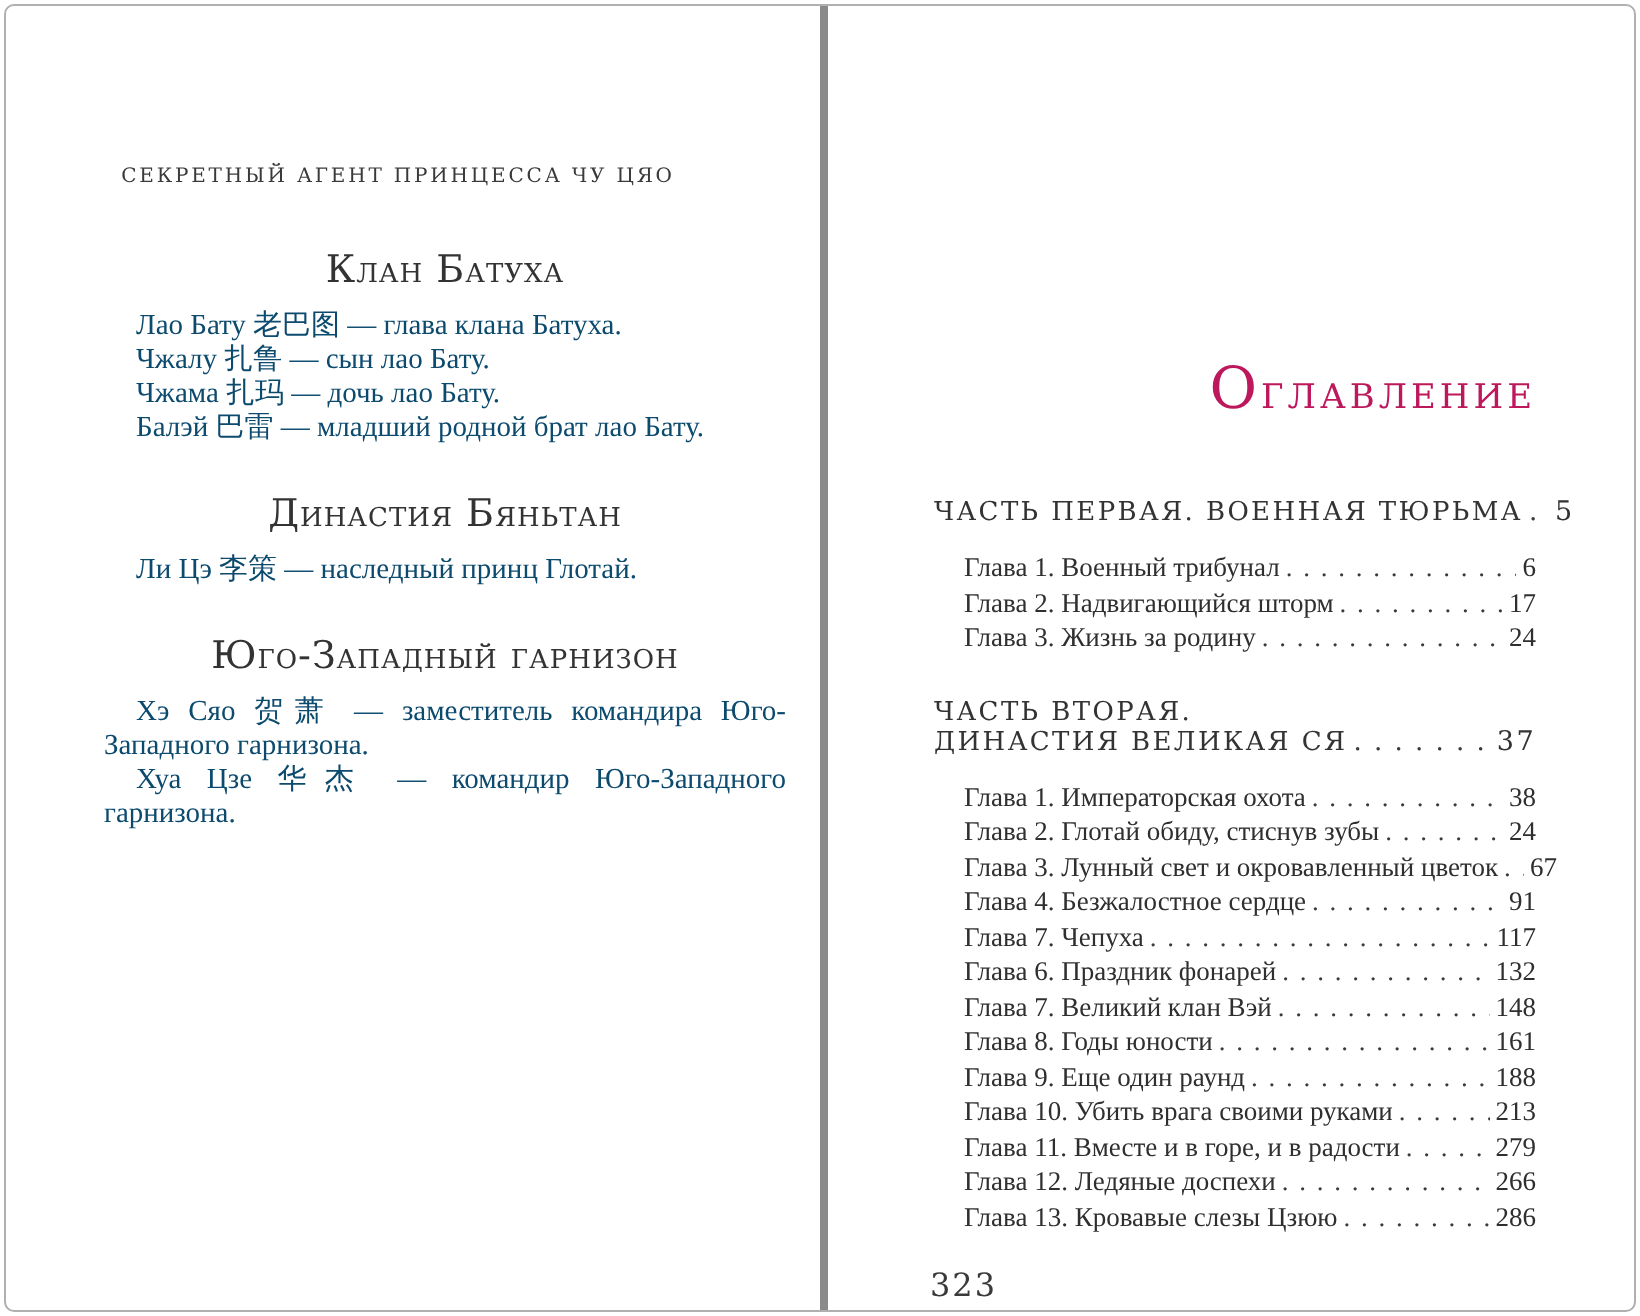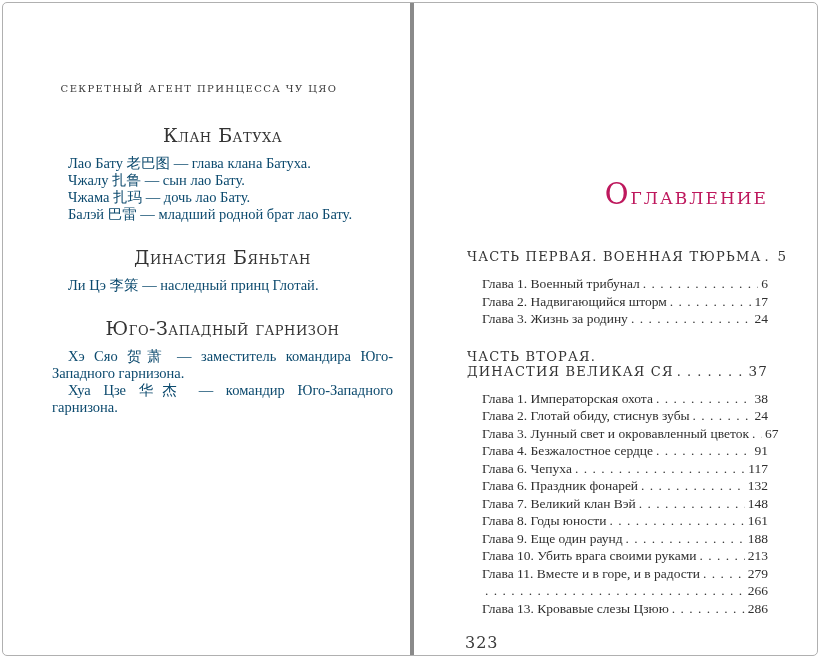--- a/index.html
+++ b/index.html
@@ -194,21 +194,21 @@
             <span class="ch-label">Глава 3. Лунный свет и окровавленный цветок</span>
             <span class="leader"></span>
             <span class="pg">67</span>
           </div>
           <div class="toc-row">
             <span class="ch-label">Глава 4. Безжалостное сердце</span>
             <span class="leader"></span>
             <span class="pg">91</span>
           </div>
           <div class="toc-row">
-            <span class="ch-label">Глава 6. Чепуха</span>
+            <span class="ch-label">Глава 7. Чепуха</span>
             <span class="leader"></span>
             <span class="pg">117</span>
           </div>
           <div class="toc-row">
             <span class="ch-label">Глава 6. Праздник фонарей</span>
             <span class="leader"></span>
             <span class="pg">132</span>
           </div>
           <div class="toc-row">
             <span class="ch-label">Глава 7. Великий клан Вэй</span>
@@ -229,20 +229,21 @@
             <span class="ch-label">Глава 10. Убить врага своими руками</span>
             <span class="leader"></span>
             <span class="pg">213</span>
           </div>
           <div class="toc-row">
             <span class="ch-label">Глава 11. Вместе и в горе, и в радости</span>
             <span class="leader"></span>
             <span class="pg">279</span>
           </div>
           <div class="toc-row">
+            <span class="ch-label">Глава 12. Ледяные доспехи</span>
             <span class="leader"></span>
             <span class="pg">266</span>
           </div>
           <div class="toc-row">
             <span class="ch-label">Глава 13. Кровавые слезы Цзюю</span>
             <span class="leader"></span>
             <span class="pg">286</span>
           </div>
         </div>
       </nav>

